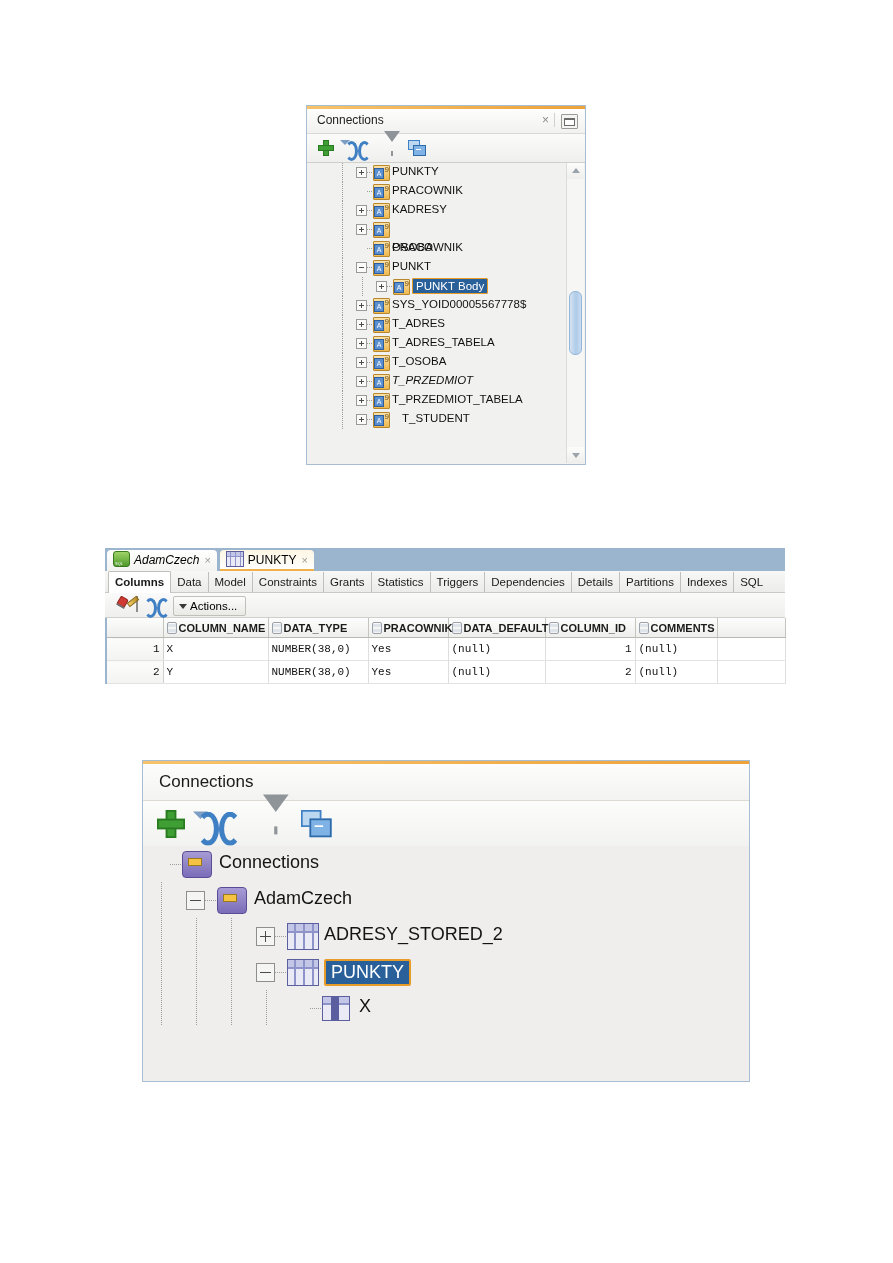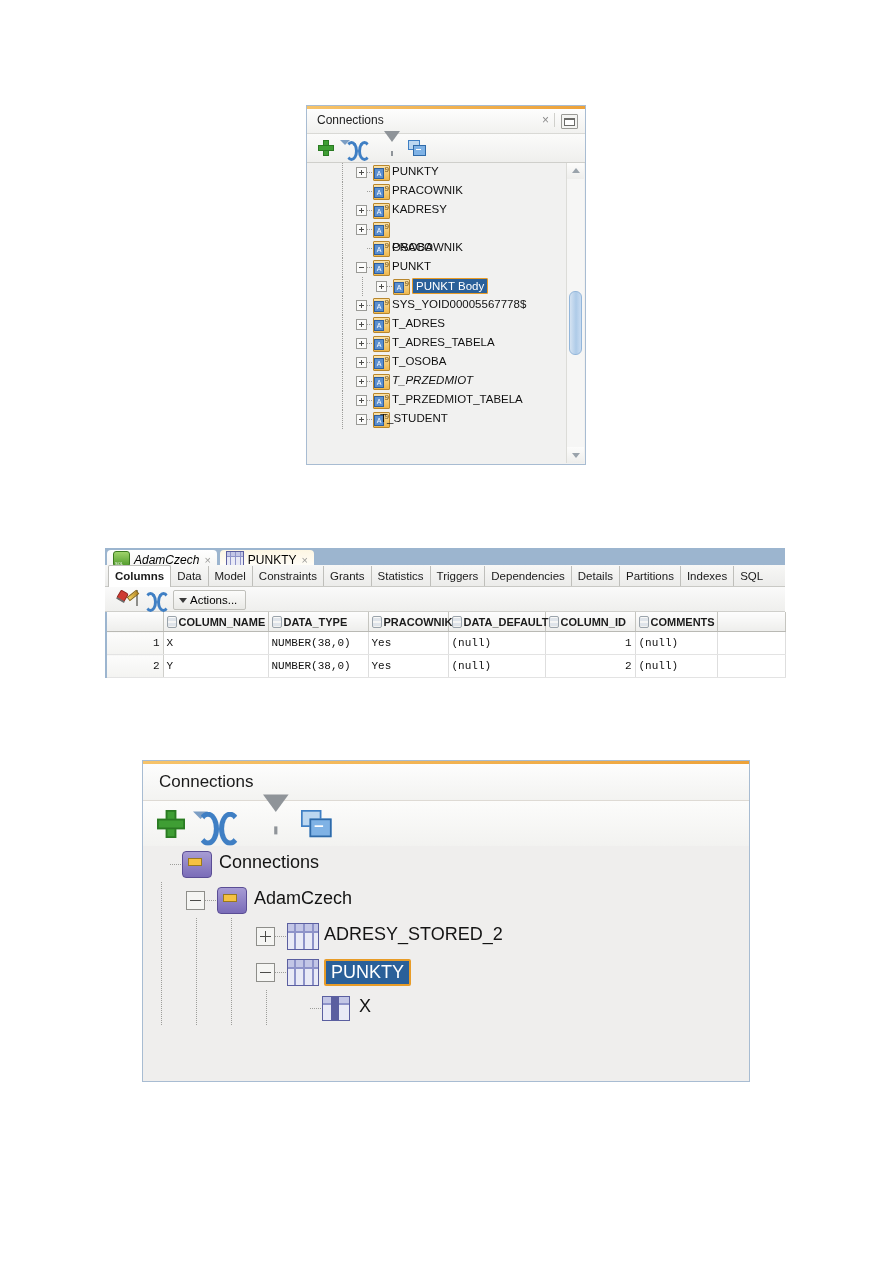--- a/index.html
+++ b/index.html
@@ -214,21 +214,21 @@
   .ic-collapse i{
     position:absolute;left:8px;top:9px;width:5px;height:1px;background:#fff;z-index:2;
   }
 
   
   #panel-table{
     left:105px;top:548px;width:680px;height:162px;
     background:#fff;
   }
   #panel-table .tabstrip{
-    position:relative;height:17px;background:#9cb5cf;
+    position:relative;height:23px;background:#9cb5cf;
   }
   #panel-table .etab{
     position:absolute;top:2px;height:21px;box-sizing:border-box;
     background:linear-gradient(to bottom,#ffffff,#f3f3f1);
     border-radius:4px 4px 0 0;padding:0 6px;
     font-size:12px;line-height:21px;white-space:nowrap;
   }
   #panel-table .etab.act{
     background:linear-gradient(to bottom,#fdf6e3,#ffffff);
     box-shadow:0 -2px 0 #f0b14a inset;
@@ -500,21 +500,21 @@
           <span class="plus" style="left: 48px;"></span>
           <span class="dline" style="left: 59px; width: 6px;"></span>
           <span class="ic-type" style="left: 65px;"></span>
           <span class="lbl" style="left: 84px;">T_PRZEDMIOT_TABELA</span>
         </div>
         <div class="trow">
           <span class="vline" style="left: 33.5px; top: 0px; height: 19px;"></span>
           <span class="plus" style="left: 48px;"></span>
           <span class="dline" style="left: 59px; width: 6px;"></span>
           <span class="ic-type" style="left: 65px;"></span>
-          <span class="lbl" style="left: 72px;">T_STUDENT</span>
+          <span class="lbl" style="left: 94px;">T_STUDENT</span>
         </div>
       </div>
 
     <div class="vscroll">
       <div class="arrow up">
           <i></i>
         </div>
       <div class="thumb" style="top:128px;height:62px;"></div>
       <div class="arrow dn">
           <i></i>

